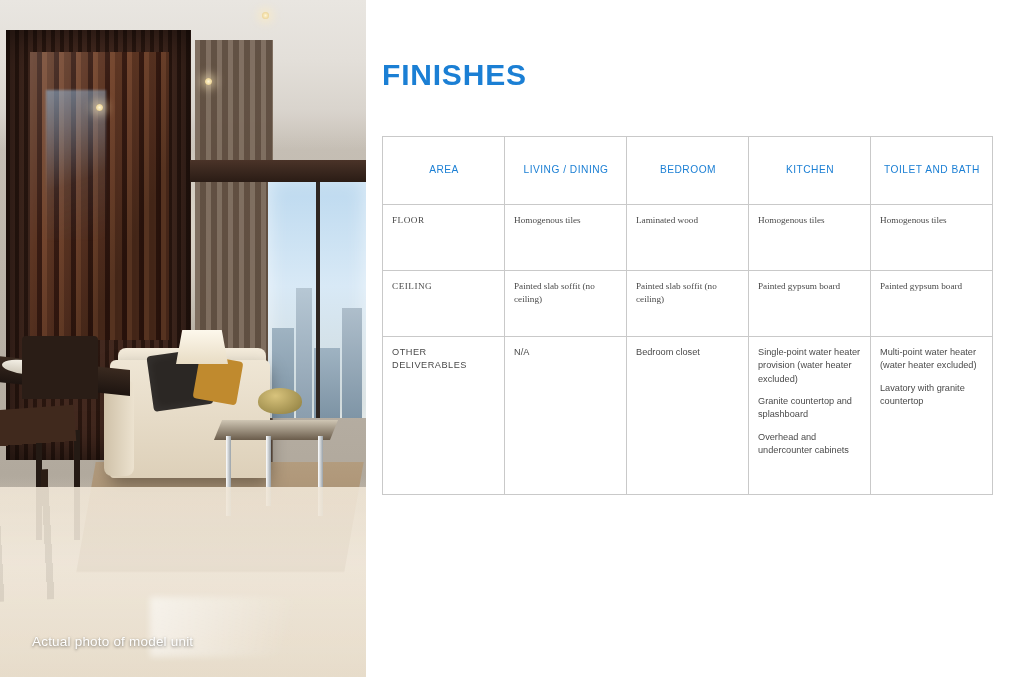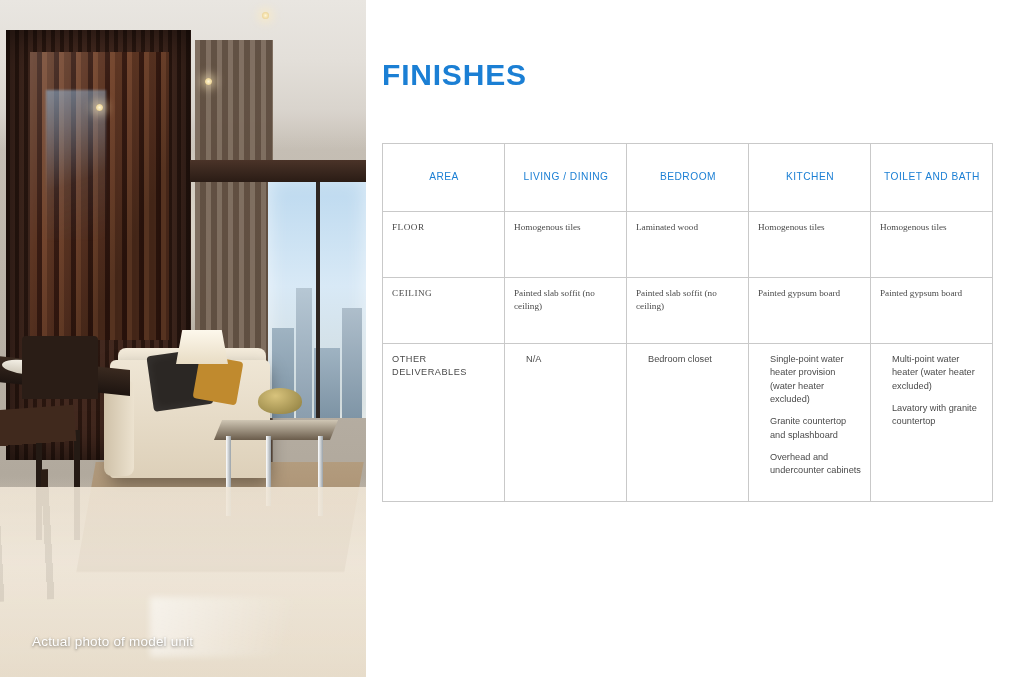--- a/index.html
+++ b/index.html
@@ -256,21 +256,21 @@
     font-size: 30px;
     letter-spacing: 0.8px;
     color: #1b7fd4;
     font-weight: 700;
     line-height: 1.15;
   }
 
   table.finishes {
     position: absolute;
     left: 16px;
-    top: 143px;
+    top: 136px;
     width: 610px;
     border-collapse: collapse;
     table-layout: fixed;
   }
   table.finishes th,
   table.finishes td {
     border: 1px solid #c9c9c9;
     vertical-align: top;
     padding: 9px 8px 10px 9px;
     font-size: 9.2px;
@@ -285,21 +285,21 @@
     height: 48px;
     vertical-align: middle;
   }
   td.rowhead {
     color: #1b7fd4;
     font-size: 10.2px;
     letter-spacing: 0.5px;
   }
   tr.r-floor td, tr.r-wall td, tr.r-ceiling td { height: 46px; font-family: Liberation Serif, serif; }
   tr.r-other td { height: 138px; }
-  .cell-line { display: block; margin-left: 12px; }
+  .cell-line { display: block; }
   .cell-gap { display: block; height: 9px; }
   td.footnote {
     text-align: center;
     font-size: 9.2px;
     color: #4a4a4a;
     padding: 10px 6px 12px 6px;
     line-height: 1.5;
   }
   td.blank-left { border-left: 1px solid #c9c9c9; border-top: none; border-bottom: none; }
 </style>

